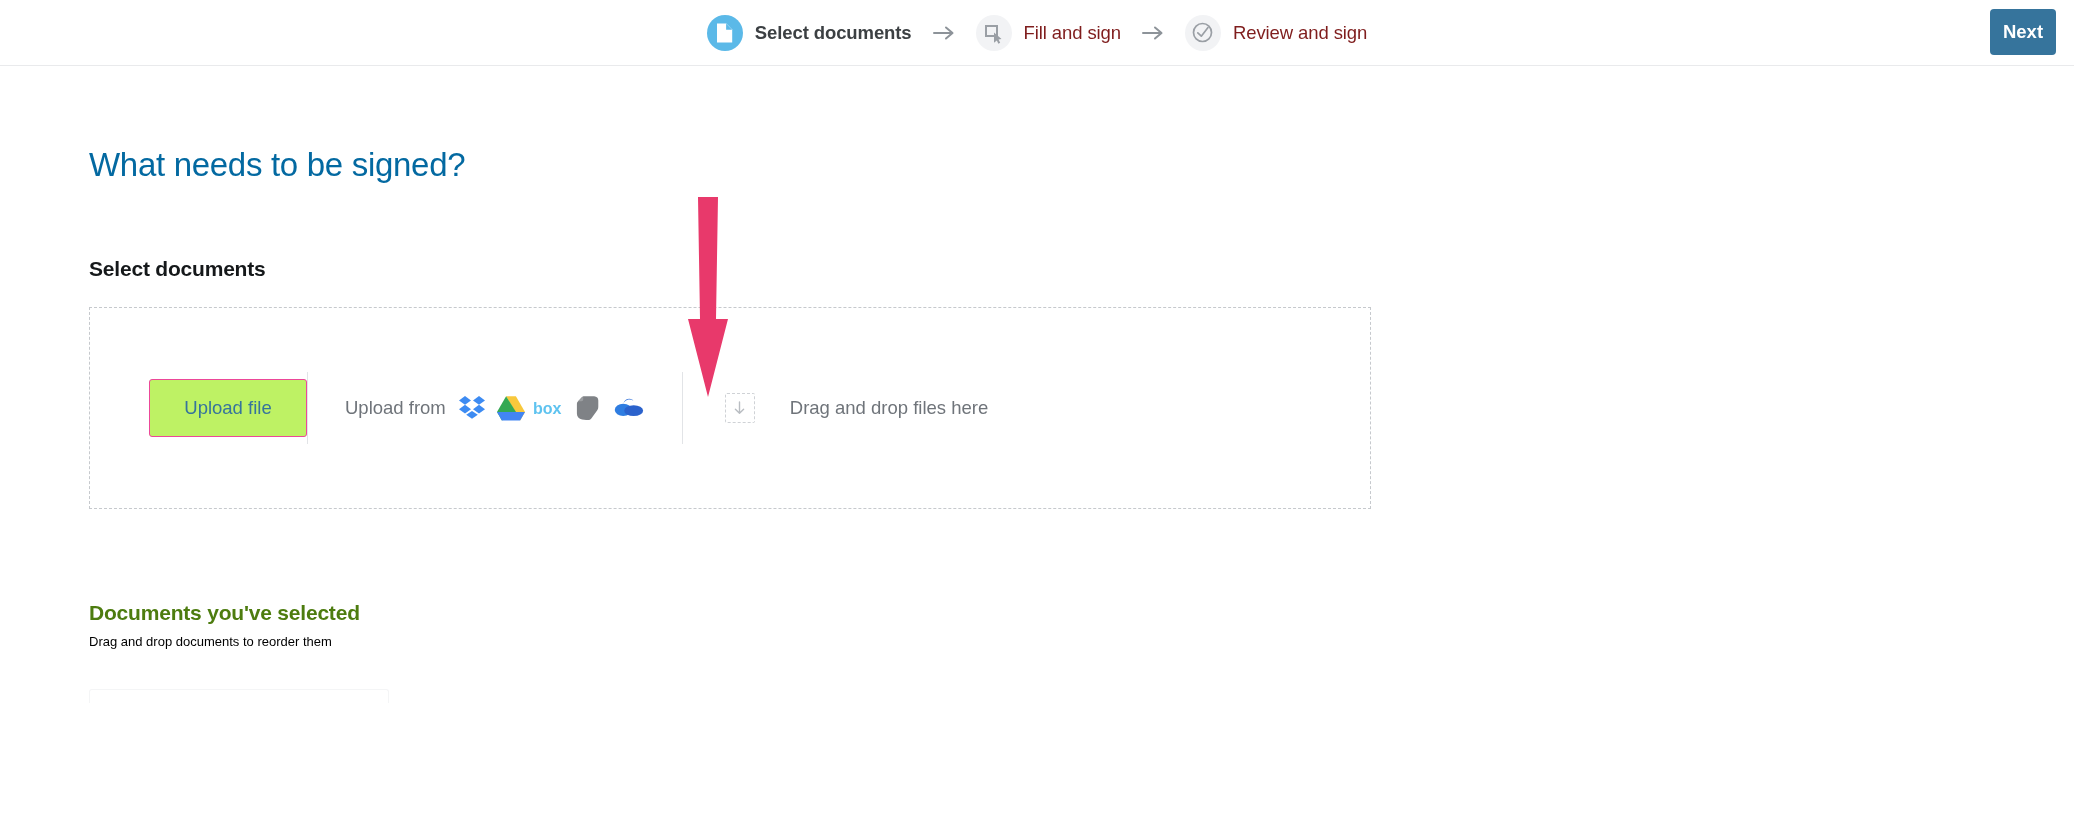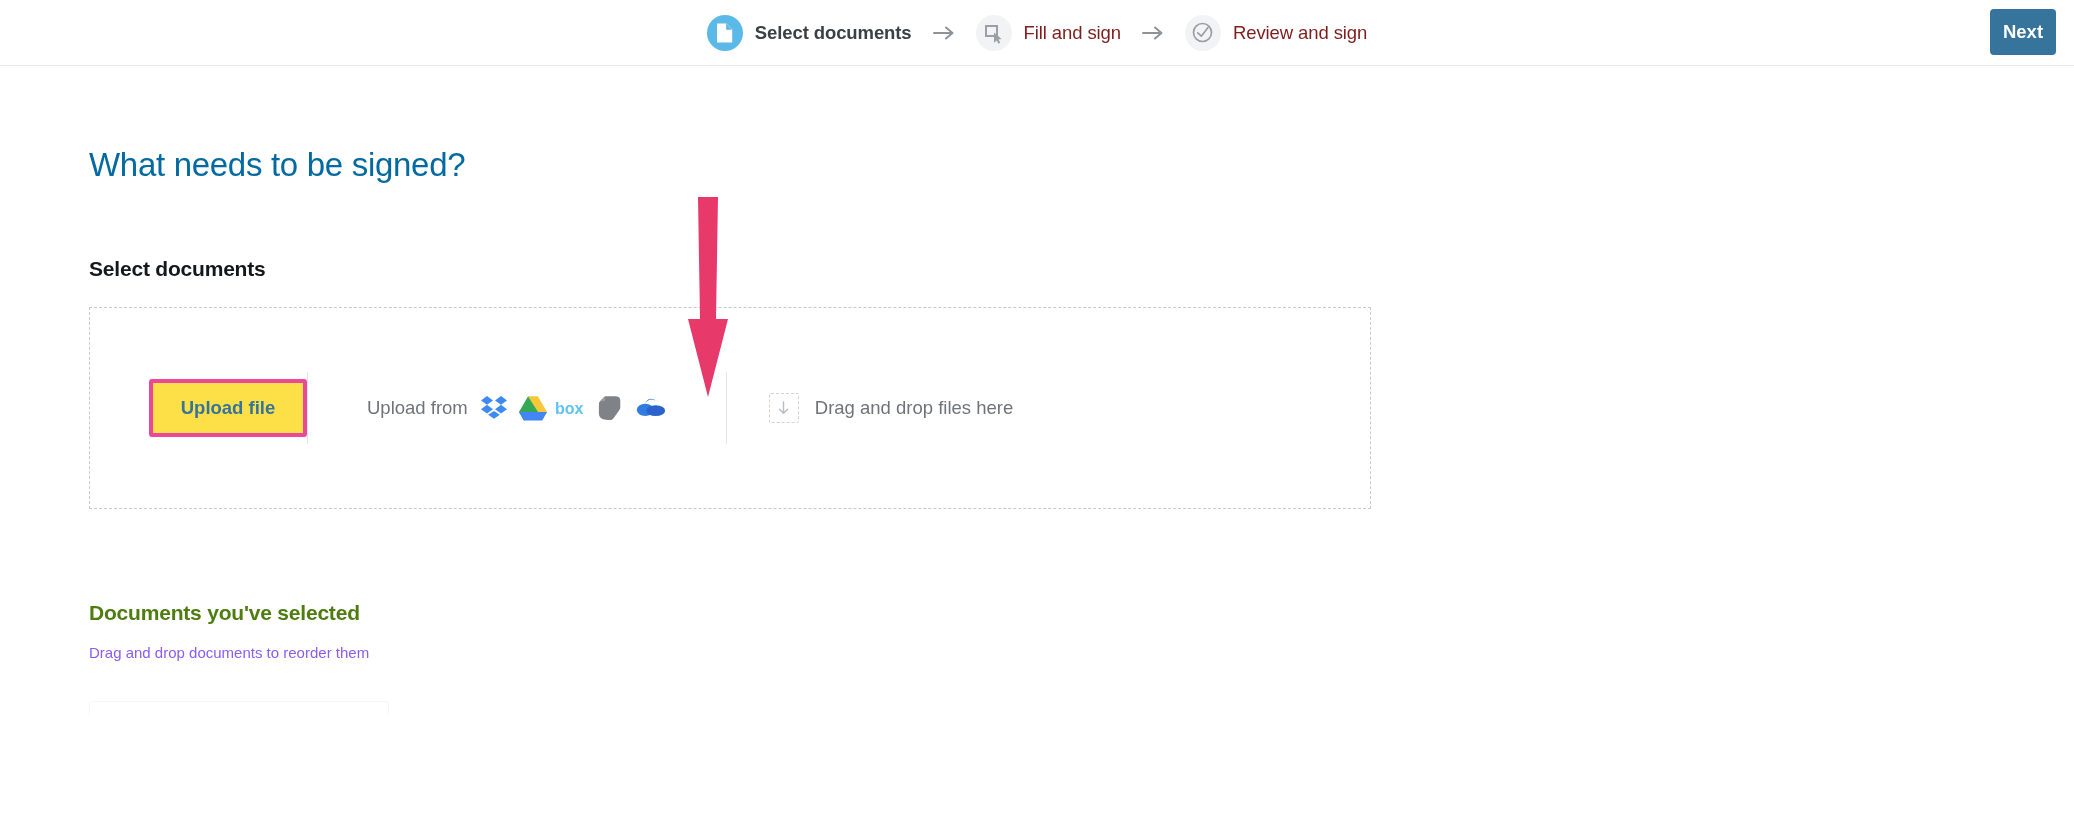--- a/index.html
+++ b/index.html
@@ -120,41 +120,41 @@
   .zone-cell {
     display: flex;
     align-items: center;
     height: 70px;
   }
 
   .upload-file-btn {
     margin-left: 59px;
     width: 158px;
     height: 58px;
-    background: #fde047;
-    border: 4px solid #ec4899;
+    background: #bef264;
+    border: 1px solid #ec4899;
     border-radius: 3px;
     color: #36749c;
     font-family: "Liberation Sans", sans-serif;
     font-size: 18.5px;
-    font-weight: bold;
+    font-weight: normal;
     cursor: pointer;
   }
 
   .v-divider {
     width: 1px;
     height: 72px;
     background: #e2e4e7;
   }
 
   .cell-providers {
     display: flex;
     align-items: center;
     gap: 5px;
-    padding: 0 59px;
+    padding: 0 37px;
   }
 
   .upload-from-label {
     font-size: 18.5px;
     color: #6f747a;
     margin-right: 4px;
     white-space: nowrap;
   }
 
   .provider-icon {
@@ -162,21 +162,21 @@
     height: 34px;
     display: flex;
     align-items: center;
     justify-content: center;
     cursor: pointer;
   }
 
   .cell-drop {
     display: flex;
     align-items: center;
-    gap: 16px;
+    gap: 35px;
     padding-left: 42px;
   }
 
   .drop-square {
     width: 30px;
     height: 30px;
     border: 1px dashed #cfd2d6;
     border-radius: 2px;
     display: flex;
     align-items: center;
@@ -193,23 +193,23 @@
   
   .selected-title {
     margin-top: 92px;
     font-size: 21px;
     font-weight: bold;
     color: #4d7c0f;
     letter-spacing: -0.2px;
   }
 
   .selected-sub {
-    margin-top: 19px;
-    font-size: 15px;
-    color: #8b5cf6;
+    margin-top: 9px;
+    font-size: 13px;
+    color: #000000;
   }
 
   .doc-card-peek {
     margin-top: 40px;
     width: 300px;
     height: 14px;
     border: 1px solid #f4f5f6;
     border-bottom: none;
     border-radius: 3px 3px 0 0;
     background: #ffffff;

